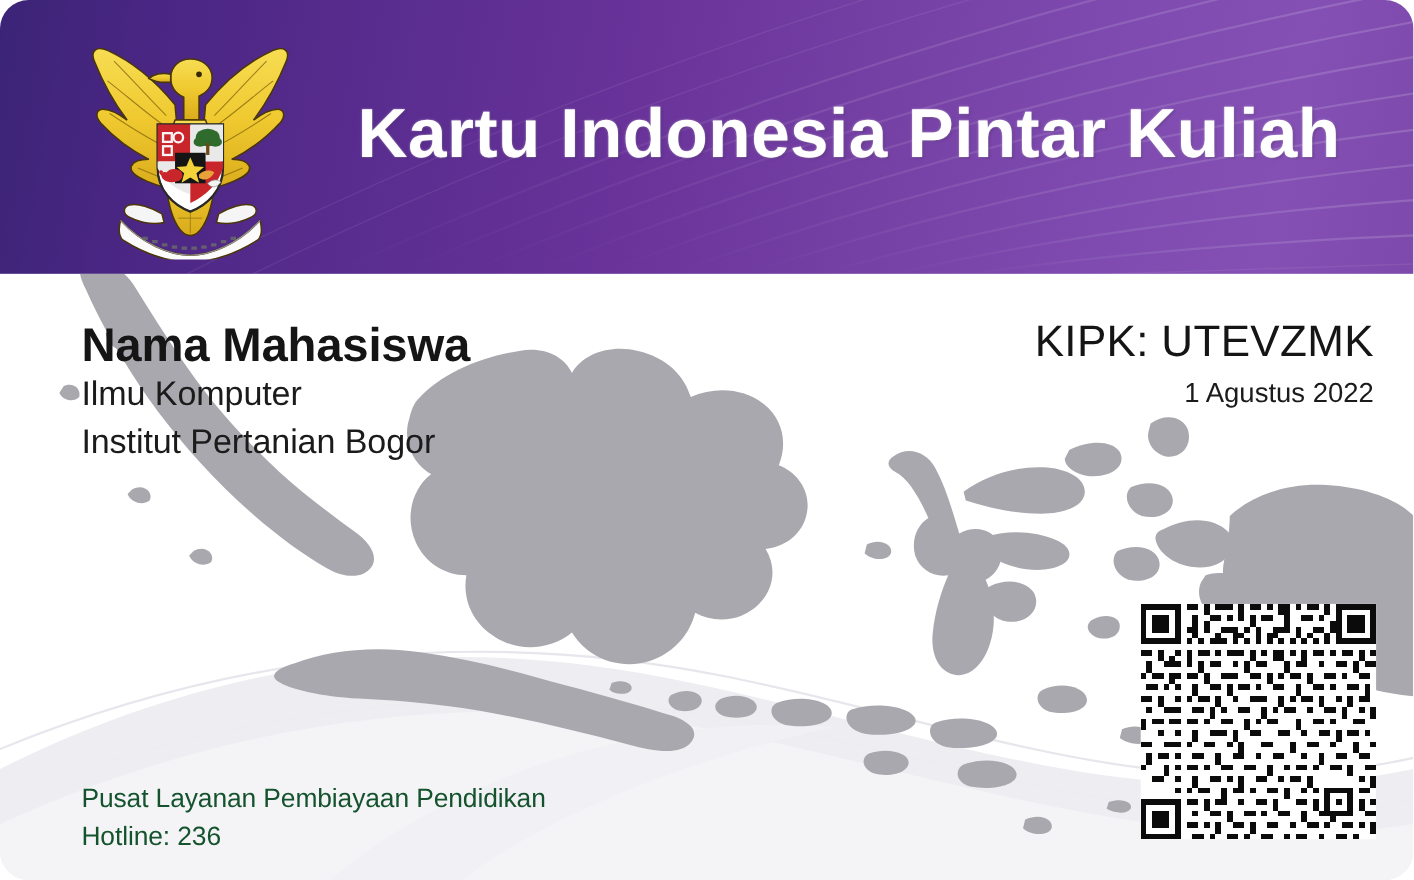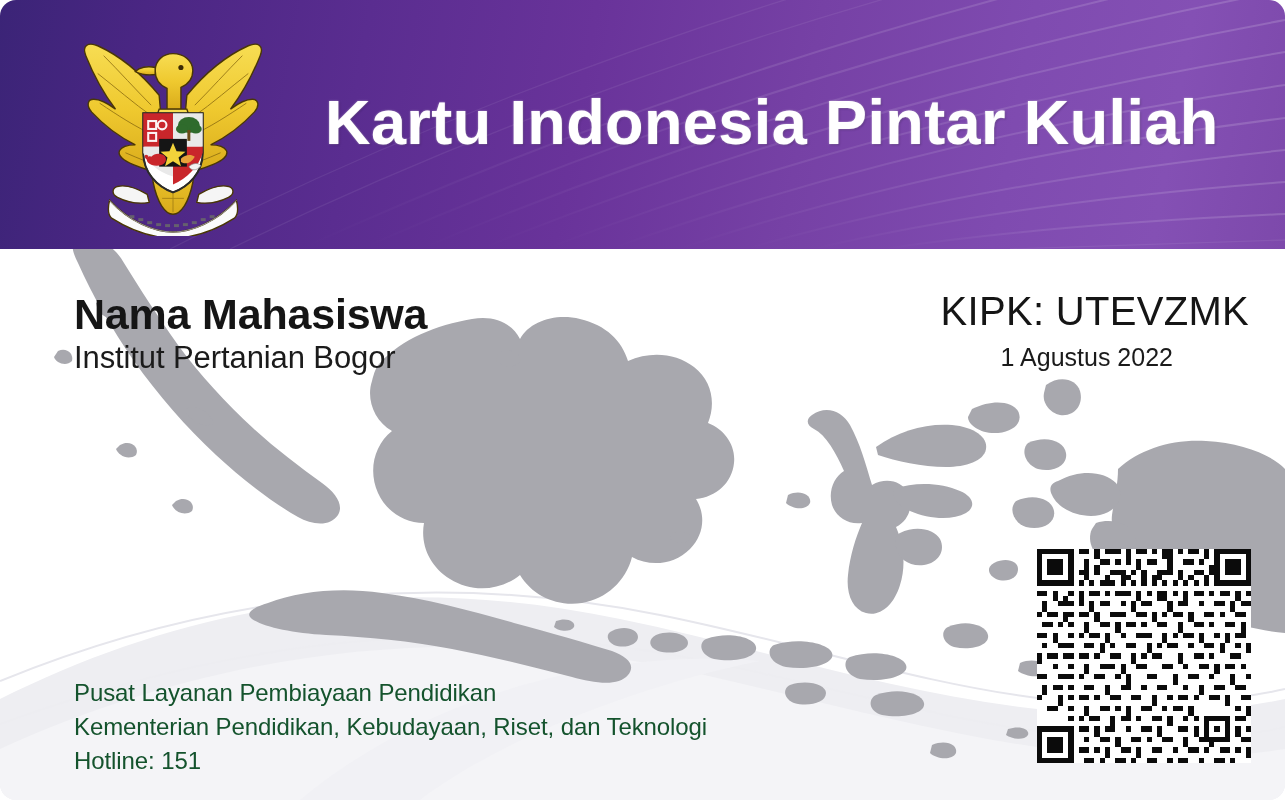--- a/index.html
+++ b/index.html
@@ -7,21 +7,21 @@
     width: 1285px; height: 800px;
     background: #ffffff;
     font-family: "Liberation Sans", sans-serif;
     overflow: hidden;
   }
 
   .card {
     position: absolute;
     left: 0; top: 0;
     width: 1285px; height: 800px;
-    border-radius: 16px;
+    border-radius: 26px;
     overflow: hidden;
     background: #ffffff;
   }
 
   
   .header {
     position: absolute;
     left: 0; top: 0;
     width: 1285px; height: 249px;
     background: linear-gradient(100deg,
@@ -77,21 +77,21 @@
   }
   .student-id { margin-top: 18px; }
 
   .kipk-block { position: absolute; right: 36px; top: 42px; text-align: right; }
   .kipk-code {
     font-size: 40px; color: #151515; line-height: 1;
     letter-spacing: 0.3px; white-space: nowrap; margin-left: 16px;
   }
   .kipk-date {
     margin-top: 14px; font-size: 25px; color: #1b1b1b;
-    line-height: 1; white-space: nowrap; text-align: center;
+    line-height: 1; white-space: nowrap;
   }
 
   .footer-block { position: absolute; left: 74px; bottom: 22px; }
   .footer-line {
     font-size: 24px; color: #14532d; line-height: 1.42;
     letter-spacing: -0.1px; white-space: nowrap;
   }
 
   
   .qr-wrap {
@@ -333,32 +333,32 @@
         <path d="M1008,496 C1020,492 1030,496 1028,502 C1024,508 1012,506 1006,502 Z"></path>
         <path d="M788,262 C800,256 812,262 810,270 C806,278 792,276 786,270 Z"></path>
         <path d="M672,300 C682,296 692,300 690,306 C686,312 674,310 670,306 Z"></path>
 
         <path d="M498,120 C510,114 522,120 520,128 C516,136 502,134 496,128 Z"></path>
       </g>
     </svg>
 
     <div class="student-block">
       <div class="student-name">Nama Mahasiswa</div>
+      <div class="student-line">Ilmu Komputer</div>
       <div class="student-line">Institut Pertanian Bogor</div>
     </div>
 
     <div class="kipk-block">
       <div class="kipk-code">KIPK: UTEVZMK</div>
       <div class="kipk-date">1 Agustus 2022</div>
     </div>
 
     <div class="footer-block">
       <div class="footer-line">Pusat Layanan Pembiayaan Pendidikan</div>
-      <div class="footer-line">Kementerian Pendidikan, Kebudayaan, Riset, dan Teknologi</div>
-      <div class="footer-line">Hotline: 151</div>
+      <div class="footer-line">Hotline: 236</div>
     </div>
 
     <div class="qr-wrap">
       <svg viewBox="0 0 41 41" shape-rendering="crispEdges">
         <rect width="41" height="41" fill="#ffffff"></rect>
         <g fill="#0b0b0b">
 
           <path d="M0,0h7v7h-7z M1,1h5v5h-5z" fill="#0b0b0b"></path>
           <rect x="1" y="1" width="5" height="5" fill="#ffffff"></rect>
           <rect x="2" y="2" width="3" height="3"></rect>

